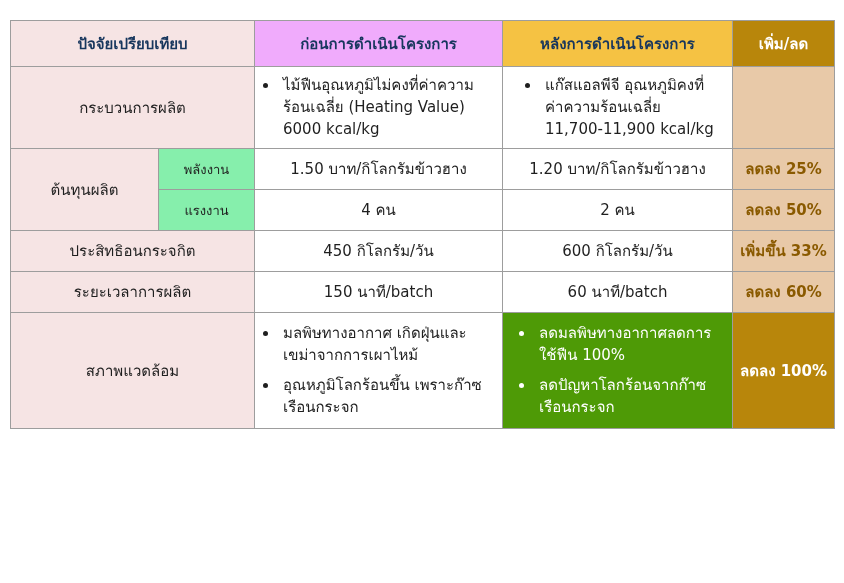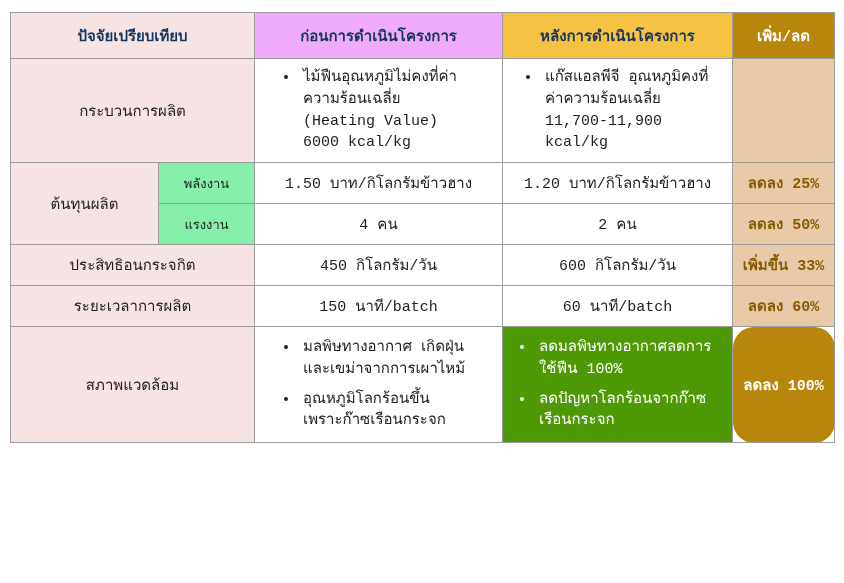--- a/index.html
+++ b/index.html
@@ -78,22 +78,21 @@
     font-weight: bold;
     margin-top: 2px;
     letter-spacing: .3px;
   }
 
   
   table.cmp {
     width: 824px;
     border-collapse: collapse;
     table-layout: fixed;
-    margin-top: 4px;
-    font-family: Liberation Mono, monospace;
+    margin-top: 12px;
   }
   table.cmp td, table.cmp th {
     border: 1px solid #9d9d9d;
     vertical-align: middle;
     box-sizing: border-box;
   }
 
   
   col.c1 { width: 148px; }
   col.c2 { width: 96px; }
@@ -127,21 +126,21 @@
     text-align: center;
     font-size: 13px;
     color: #1f1f1f;
     padding: 6px 16px;
   }
   .before {
     background: #ffffff;
     text-align: center;
     font-size: 15px;
     color: #1f1f1f;
-    padding: 8px 24px;
+    padding: 8px 4px;
   }
   .after {
     background: #ffffff;
     text-align: center;
     font-size: 15px;
     color: #1f1f1f;
     padding: 8px 18px;
   }
   .delta {
     background: #e8c9a8;
@@ -151,21 +150,20 @@
     color: #8a5a00;
     padding: 6px 4px;
   }
   .delta-strong {
     background: #b8860b;
     color: #ffffff;
     text-align: center;
     font-size: 15px;
     font-weight: bold;
     padding: 6px 4px;
-    border-radius: 21px;
   }
   .env-after {
     background: #4e9a06;
     color: #ffffff;
     text-align: left;
     font-size: 15px;
     padding: 10px 12px;
   }
 
   ul.bul {

